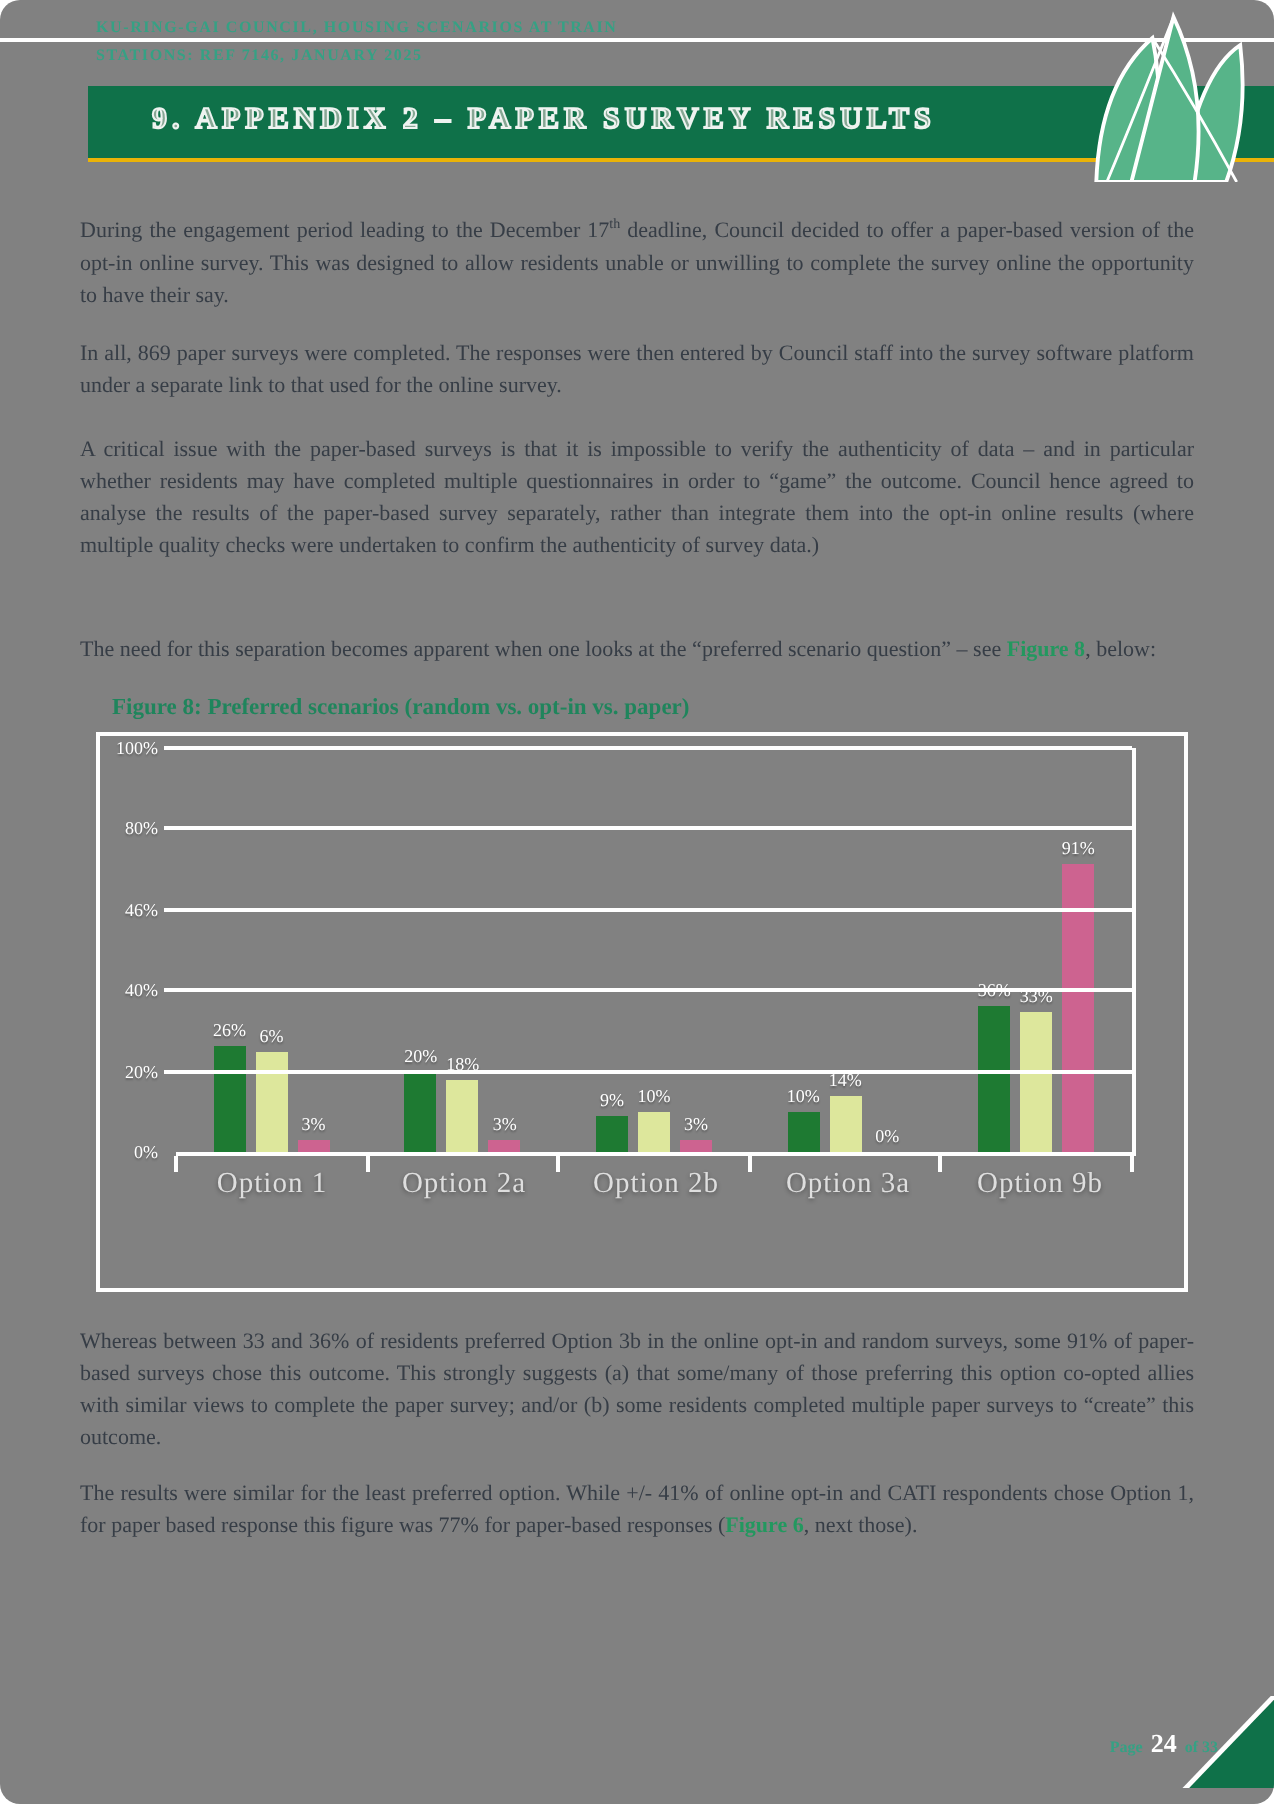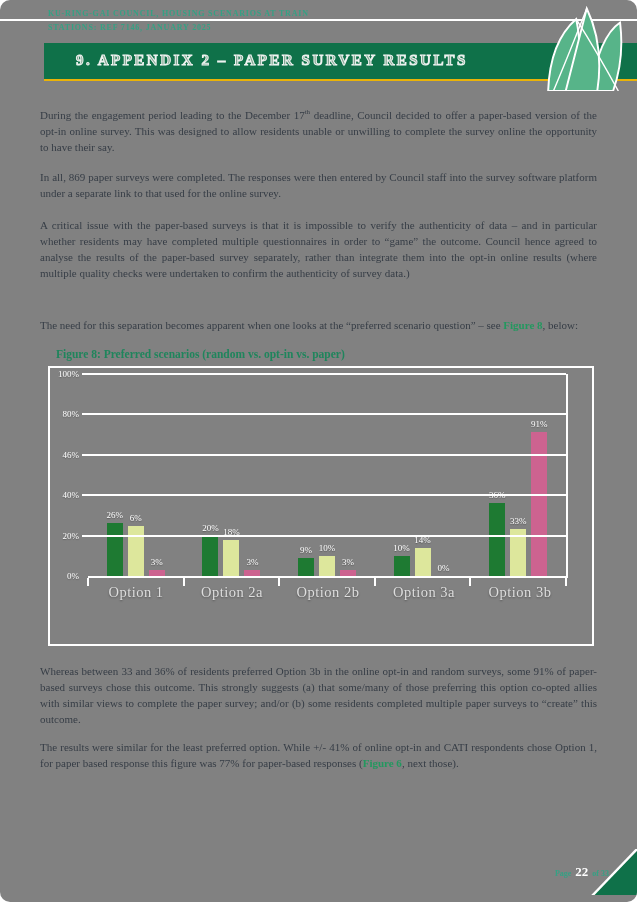--- a/index.html
+++ b/index.html
@@ -141,21 +141,21 @@
               <span class="bar-label">14%</span>
             </div>
             <div class="bar" style="height: 0px; background: rgb(205, 99, 144);">
               <span class="bar-label">0%</span>
             </div>
           </div>
           <div class="group">
             <div class="bar" style="height: 72.72px; background: rgb(30, 122, 50);">
               <span class="bar-label">36%</span>
             </div>
-            <div class="bar" style="height: 47px; background: rgb(221, 231, 156);">
+            <div class="bar" style="height: 70px; background: rgb(221, 231, 156);">
               <span class="bar-label">33%</span>
             </div>
             <div class="bar" style="height: 144px; background: rgb(205, 99, 144);">
               <span class="bar-label">91%</span>
             </div>
           </div>
         </div>
     <div class="gridline" style="bottom: 39.4px;"></div>
         <div class="gridline" style="bottom: 79.8px;"></div>
         <div class="gridline" style="bottom: 120.2px;"></div>
@@ -166,31 +166,31 @@
         <div class="xtick" style="left: 40%;"></div>
         <div class="xtick" style="left: 60%;"></div>
         <div class="xtick" style="left: 80%;"></div>
         <div class="xtick" style="left: 100%;"></div>
       </div>
     <div class="xlabels">
         <div class="xlabel">Option 1</div>
         <div class="xlabel">Option 2a</div>
         <div class="xlabel">Option 2b</div>
         <div class="xlabel">Option 3a</div>
-        <div class="xlabel">Option 3b</div>
+        <div class="xlabel">Option 9b</div>
       </div>
   </div>
 
   <p class="para p5">Whereas between 33 and 36% of residents preferred Option 3b in the online opt-in and random surveys, some 91% of paper-based surveys chose this outcome. This strongly suggests (a) that some/many of those preferring this option co-opted allies with similar views to complete the paper survey; and/or (b) some residents completed multiple paper surveys to “create” this outcome.</p>
 
   <p class="para p6"><span>The results were similar for the least preferred option. While +/- 41% of online opt-in and CATI respondents chose Option 1, for paper based response this figure was 77% for paper-based responses (</span><span class="fig-link">Figure 6</span><span>, next those).</span></p>
 
   <div class="pagenum">
     <span>Page</span>
-    <span class="num">22</span>
+    <span class="num">24</span>
     <span>of 33</span>
   </div>
   <span class="corner">
     <svg width="48" height="46" viewBox="0 0 48 46">
       <polygon points="48,2 48,46 4,46" fill="#0f7149"></polygon>
       <line x1="2" y1="48" x2="49" y2="-1" stroke="#ffffff" stroke-width="2.4"></line>
     </svg>
   </span>
 
 </div>

